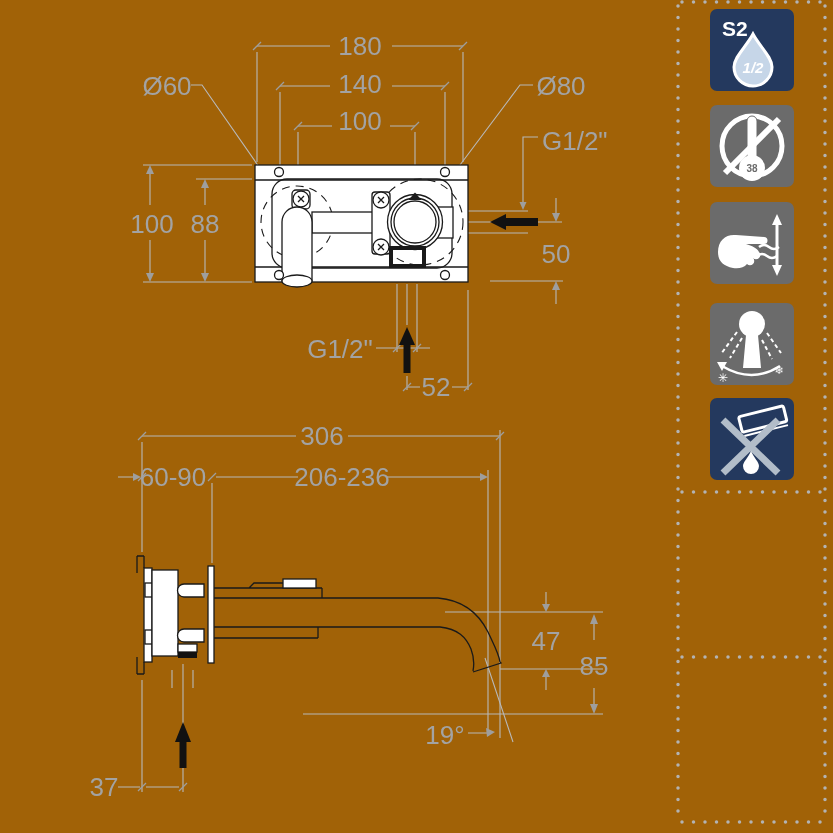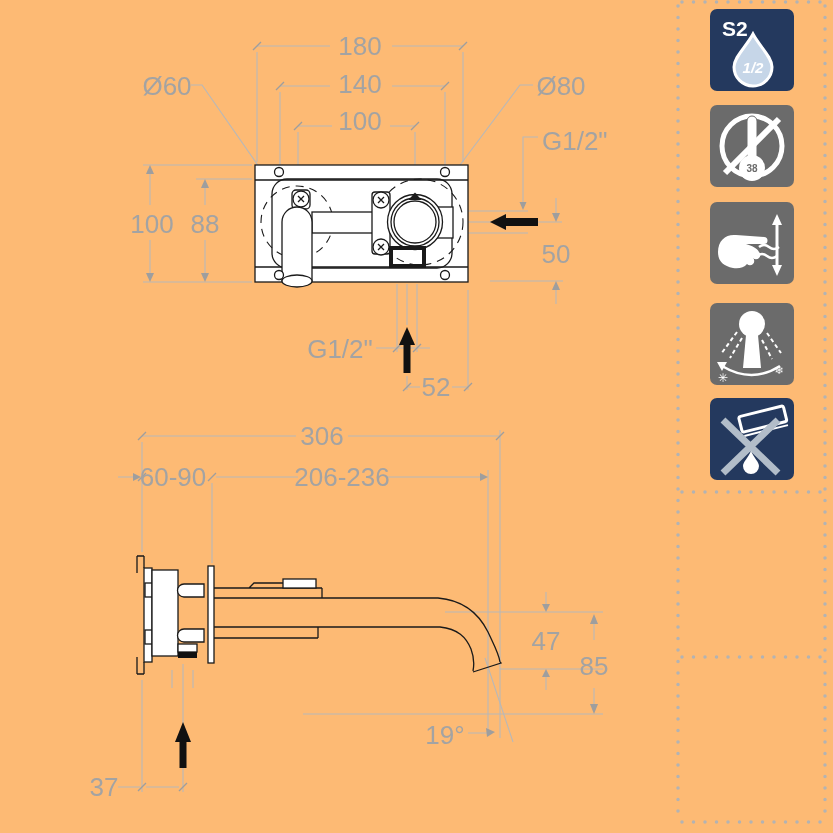--- a/index.html
+++ b/index.html
@@ -1,16 +1,16 @@
 <!DOCTYPE html>
 <html><head>
 <meta charset="utf-8">
 <style>
   html,body{margin:0;padding:0;background:#ffffff;}
-  #stage{position:relative;width:833px;height:833px;background:#fdba74;overflow:hidden;
+  #stage{position:relative;width:833px;height:833px;background:#a16207;overflow:hidden;
          font-family:"Liberation Sans", sans-serif;}
   svg{position:absolute;left:0;top:0;}
   text{font-family:"Liberation Sans", sans-serif;}
   .dimtxt{fill:#a3a3a3;font-size:26px;}
   .dimln{stroke:#b8b8b8;stroke-width:1.1;fill:none;}
   .tick{stroke:#9e9e9e;stroke-width:1.3;fill:none;}
   .ah{fill:#9e9e9e;stroke:none;}
   .blk{stroke:#1a1a1a;stroke-width:1.3;fill:none;}
   .blkf{stroke:#1a1a1a;stroke-width:1.3;fill:#ffffff;}
   .dash{stroke:#1a1a1a;stroke-width:1.1;fill:none;stroke-dasharray:8 6;}

